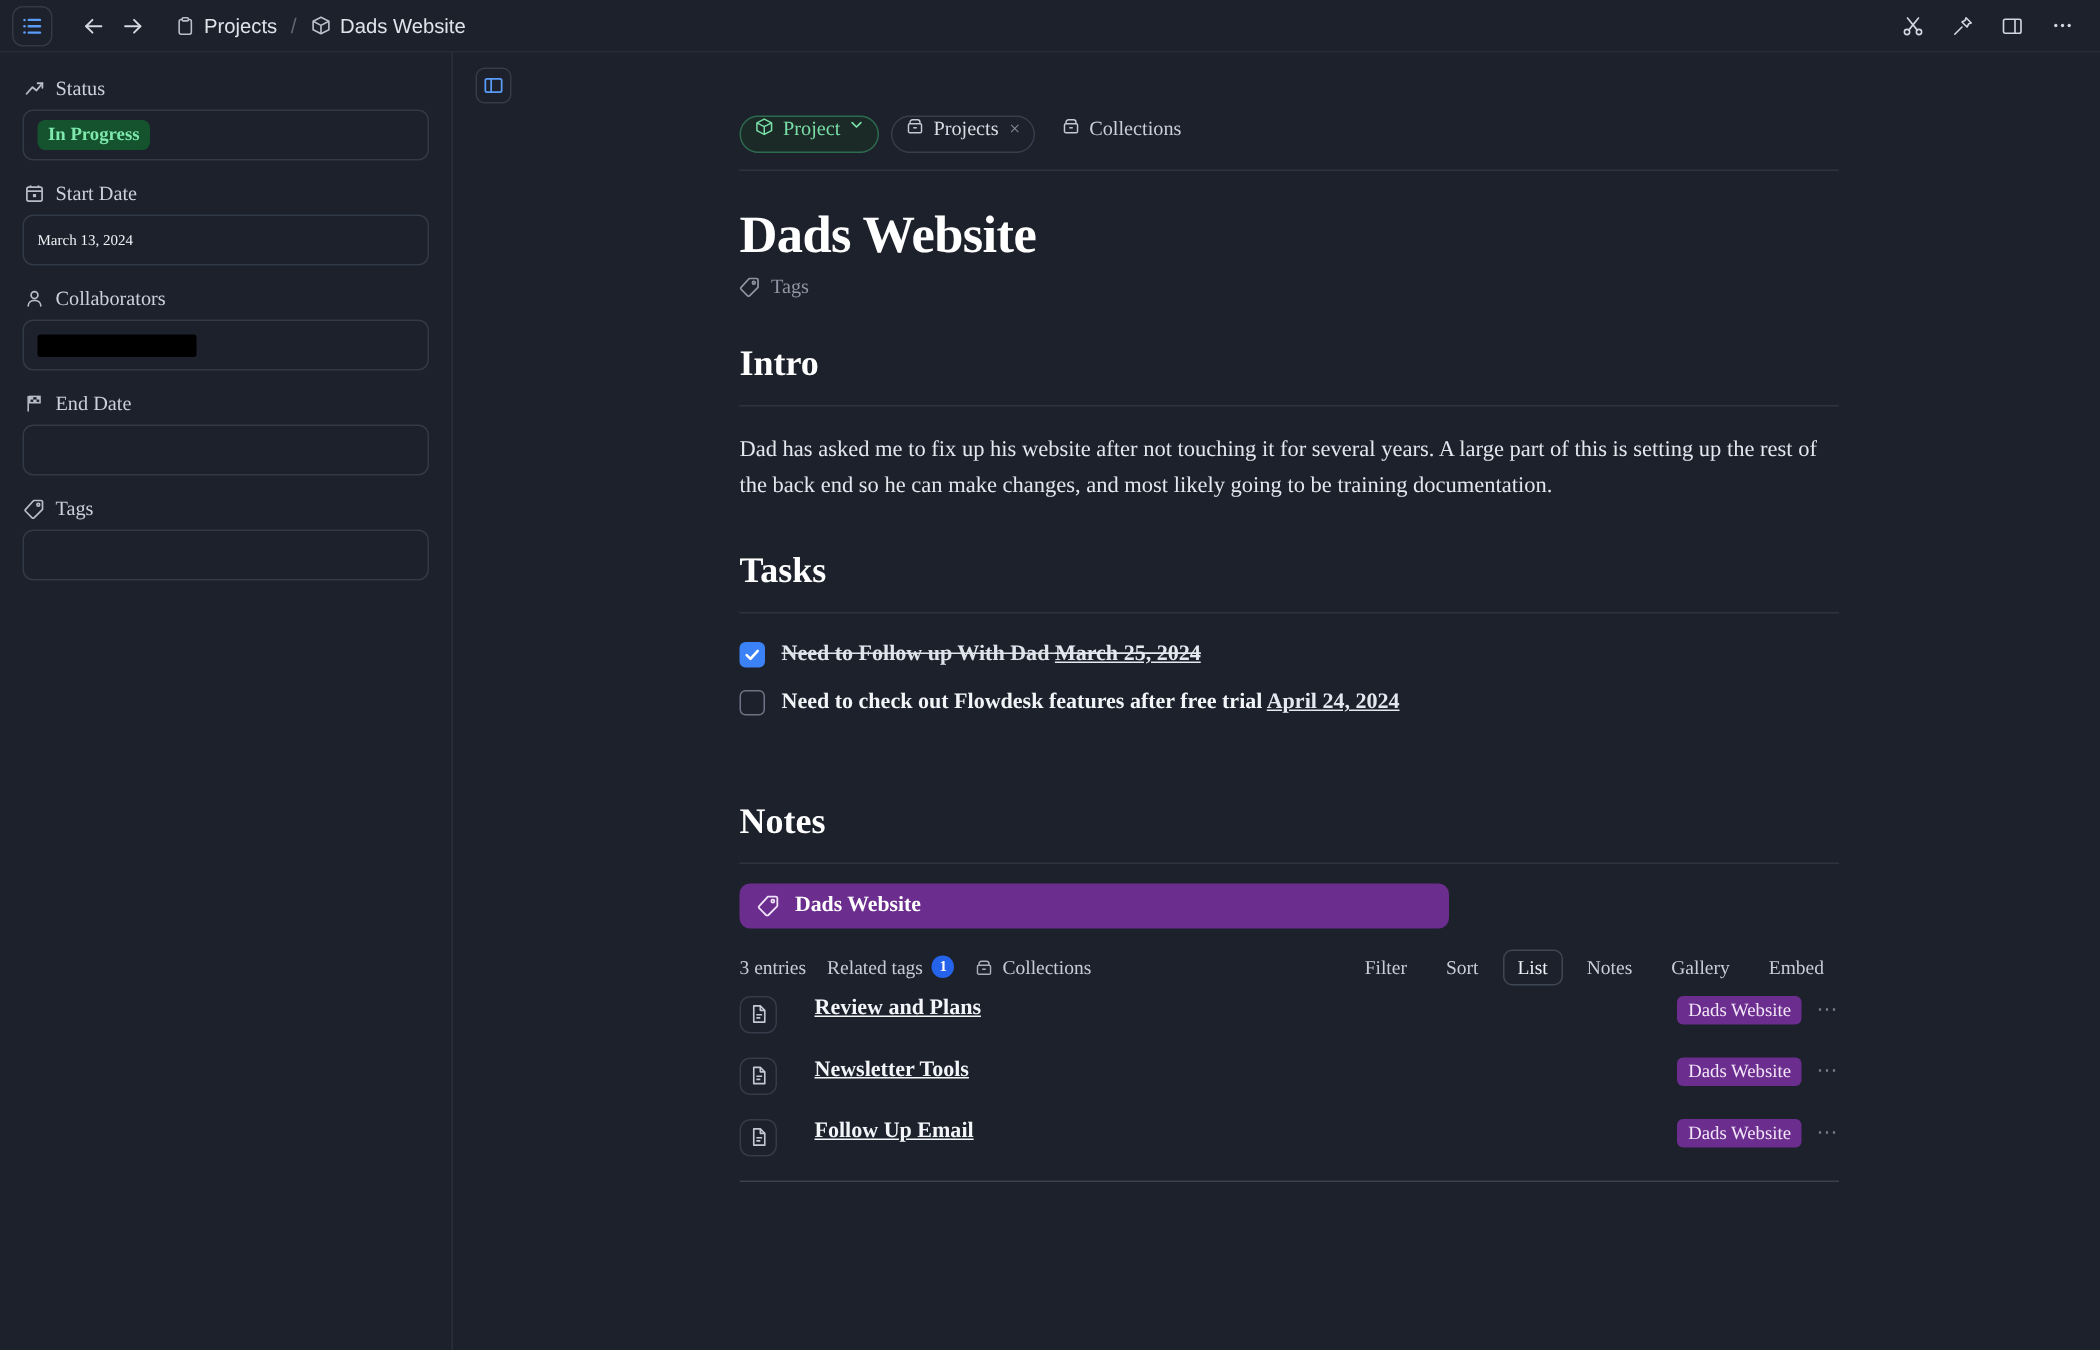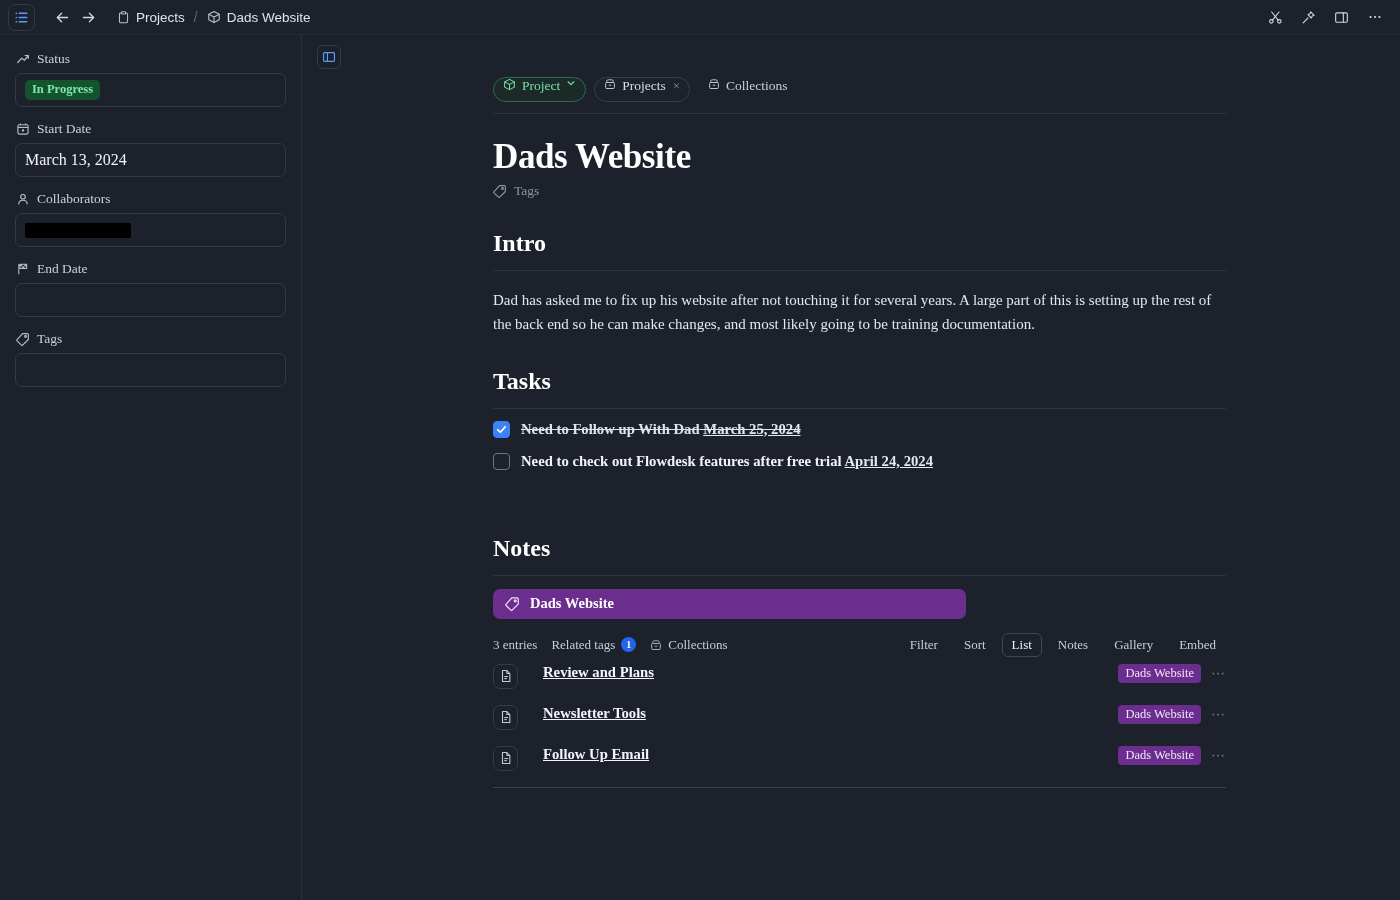--- a/index.html
+++ b/index.html
@@ -64,21 +64,21 @@
   }
   .badge-status {
     background: #14532d;
     color: #7ee8ad;
     font-size: 12.5px;
     font-weight: bold;
     border-radius: 5px;
     padding: 3px 7px 4px 7px;
     line-height: 1;
   }
-  .field-value { font-size: 16px; color: #f0f2f6; }
+  .field-value { font-size: 10px; color: #f0f2f6; }
   .redacted {
     background: #000;
     width: 106px; height: 15px;
     border-radius: 2px;
   }
 
   
   .main { flex: 1 1 auto; position: relative; }
   .panel-toggle-wrap { padding: 10px 0 0 15px; }
   .panel-toggle {
@@ -121,21 +121,21 @@
     font-weight: bold;
     color: #fff;
     margin: 31px 0 12px 0;
     padding-bottom: 13px;
     border-bottom: 1px solid #2e343f;
   }
   .para { font-size: 15px; line-height: 1.62; color: #e3e7ee; margin-top: 17px; }
 
   
   .tasks { margin-top: 12px; }
-  .task { display: flex; align-items: flex-start; gap: 11px; height: 32px; }
+  .task { display: flex; align-items: center; gap: 11px; height: 32px; }
   .cb {
     width: 17px; height: 17px; border-radius: 4px; flex: 0 0 auto;
     border: 1.6px solid #6d7483; cursor: pointer;
     display: flex; align-items: center; justify-content: center;
   }
   .cb.on { background: #3b82f6; border-color: #3b82f6; }
   .task-text { font-size: 14.7px; font-weight: bold; color: #f2f4f8; }
   .task.done .task-text { text-decoration: line-through; color: #dfe3ea; }
   .task-date { text-decoration: underline; color: #e4e8ef; }
   .task.done .task-date { text-decoration: line-through underline; }

